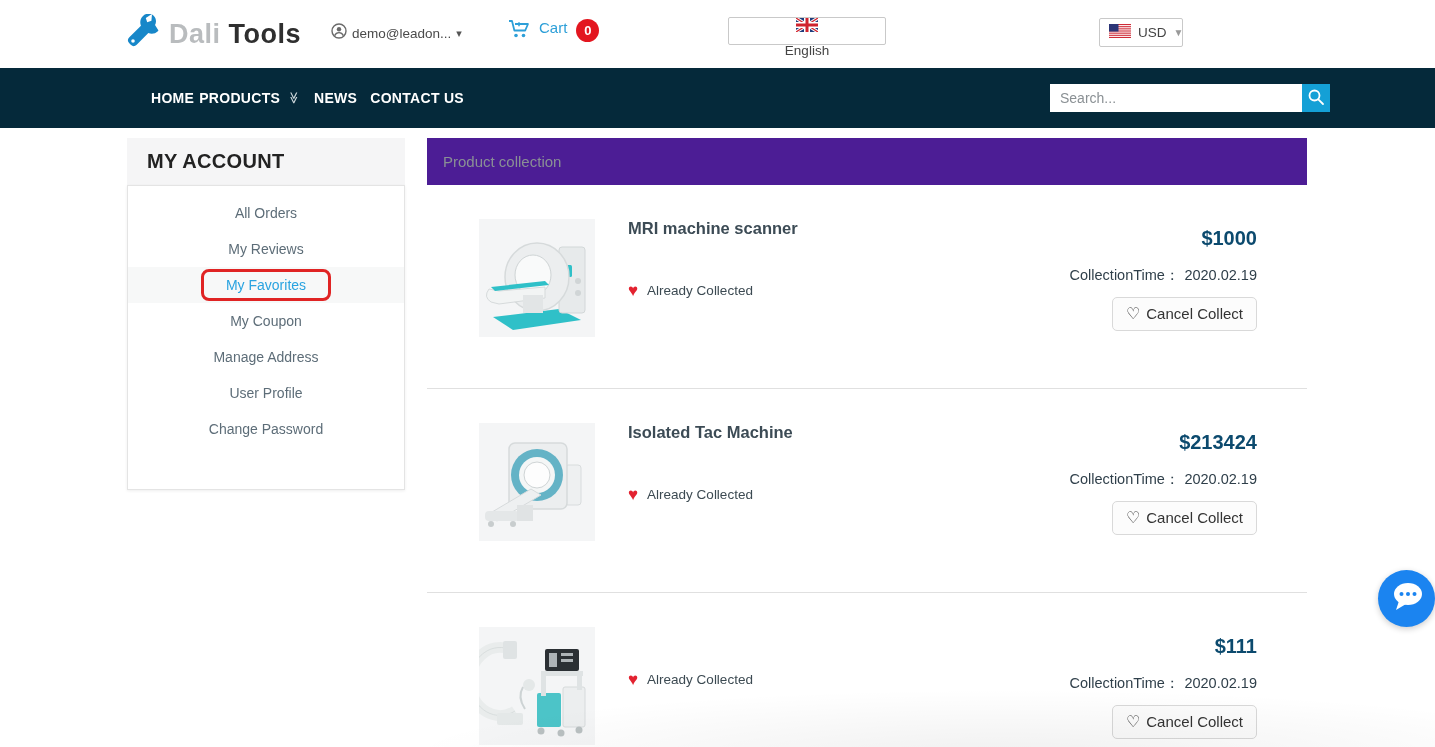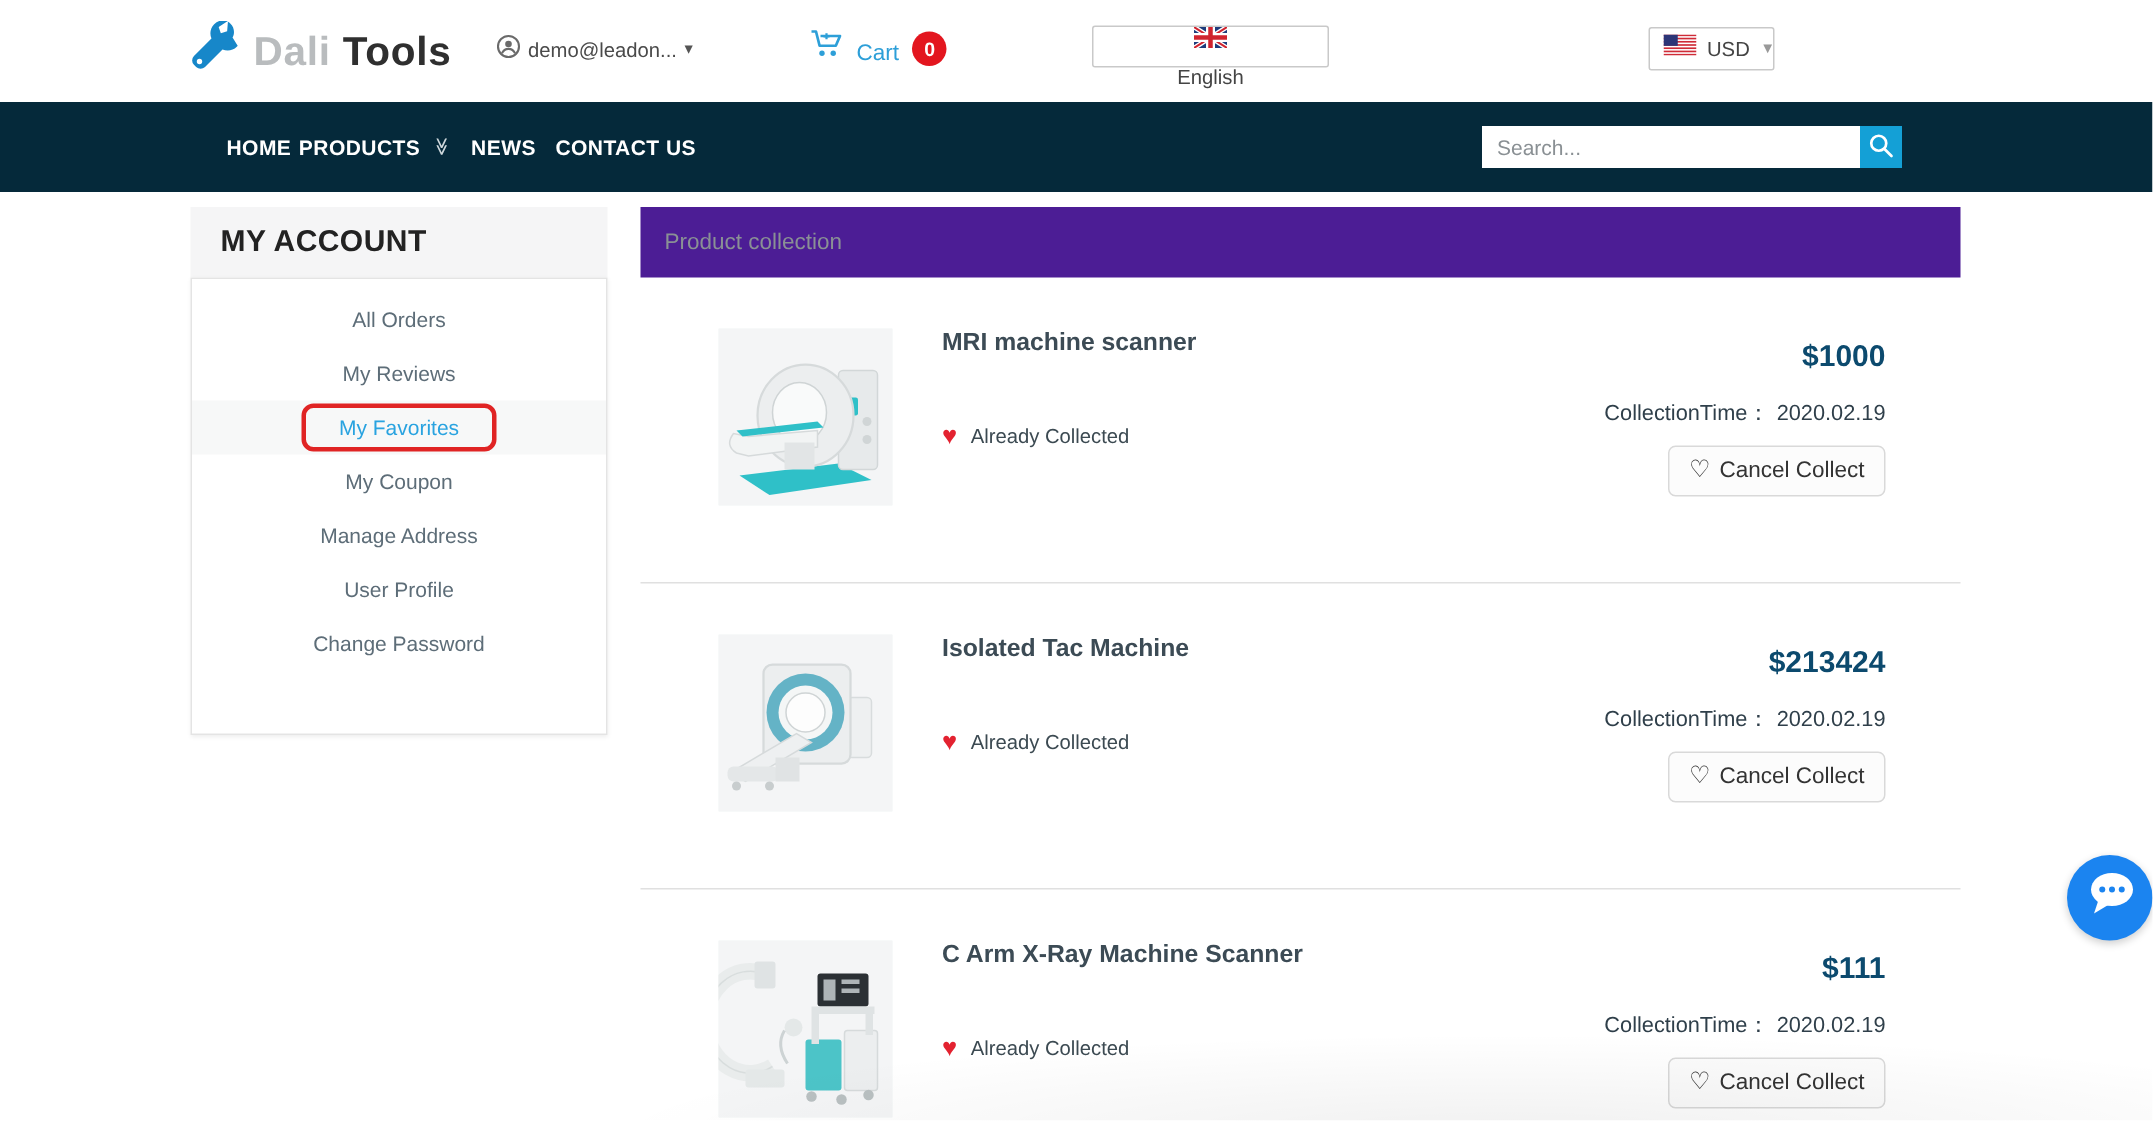--- a/index.html
+++ b/index.html
@@ -14,41 +14,41 @@
 
   
   .top-header { position:relative; height:68px; background:#fff; }
   .brand { position:absolute; left:124px; top:14px; display:flex; align-items:center; gap:9px; cursor:pointer; }
   .brand-text { font-size:27px; letter-spacing:.5px; }
   .brand-first { color:#b9bcbe; font-weight:bold; }
   .brand-second { color:#2f2f2f; font-weight:bold; }
   .account { position:absolute; left:331px; top:23px; display:flex; align-items:center; gap:5px; cursor:pointer; }
   .account-email { font-size:13.5px; color:#4a4a4a; }
   .caret { font-size:11px; color:#555; line-height:1; }
-  .cart { position:absolute; left:540px; top:19px; display:flex; align-items:flex-end; gap:9px; cursor:pointer; }
+  .cart { position:absolute; left:508px; top:19px; display:flex; align-items:flex-start; gap:9px; cursor:pointer; }
   .cart-label { color:#2d9fd8; font-size:15px; }
   .cart-badge { background:#e3161f; color:#fff; width:23px; height:23px; border-radius:50%;
                 display:flex; align-items:center; justify-content:center; font-size:13px; font-weight:bold; }
   .select-box { position:absolute; border:1px solid #c9c9c9; border-radius:2px; background:#fff;
                 display:flex; align-items:center; gap:7px; padding:0 9px; cursor:pointer; }
   .lang-box { left:728px; top:17px; width:158px; height:28px;flex-direction:column; }
   .cur-box  { left:1099px; top:18px; width:84px; height:29px; }
   .select-label { font-size:13.5px; color:#444; flex:1; }
   .select-caret { font-size:10px; color:#999; }
   .flag { display:block; }
 
   
   .nav-bar { position:relative; height:60px; background:#05293a; }
   .nav-menu { position:absolute; left:126px; top:0; height:60px; display:flex; align-items:center; }
   .nav-item { color:#fff; font-size:14px; font-weight:bold; letter-spacing:.3px; cursor:pointer;
               display:flex; align-items:center; gap:8px; }
   .nav-item + .nav-item { margin-left:13px; }
   .nav-item:first-child { margin-right:-8px;padding-left:25px; }
   .dbl-chevron { display:inline-block; transform:rotate(90deg); font-size:12px; font-weight:normal; color:#cfd8dc; }
-  .search-wrap { position:absolute; left:988px; top:16px; display:flex; }
+  .search-wrap { position:absolute; left:1050px; top:16px; display:flex; }
   .search-input { width:252px; height:28px; border:none; outline:none; padding:0 10px;
                   font-size:14px; color:#333; font-family:inherit; }
   .search-input::placeholder { color:#8a9094; }
   .search-btn { width:28px; height:28px; background:#14a0d6; border:none; cursor:pointer;
                 display:flex; align-items:center; justify-content:center; }
 
   
   .content { position:absolute; left:127px; top:138px; width:1180px; display:flex; gap:22px; }
 
   .sidebar { width:278px; }
@@ -296,21 +296,20 @@
           <rect x="62" y="49" width="5" height="20" fill="#dfe3e4"></rect>
           <rect x="98" y="49" width="5" height="14" fill="#dfe3e4"></rect>
           <circle cx="62" cy="104" r="3.5" fill="#b9c0c1"></circle>
           <circle cx="82" cy="106" r="3.5" fill="#b9c0c1"></circle>
           <circle cx="100" cy="103" r="3.5" fill="#b9c0c1"></circle>
           <circle cx="50" cy="58" r="6" fill="#e4e8e8"></circle>
           <path d="M44 60 q-6 10 2 22" fill="none" stroke="#cdd3d4" stroke-width="2"></path>
         </svg>
       </div>
       <div class="p-mid">
-        <div class="p-name">C Arm X-Ray Machine Scanner</div>
         <div class="p-collected">
           <span class="heart-filled">♥</span>
           <span>Already Collected</span>
         </div>
       </div>
       <div class="p-right">
         <div class="p-price">$111</div>
         <div class="p-time">
           <span>CollectionTime：</span><span class="t-val">2020.02.19</span>
         </div>

